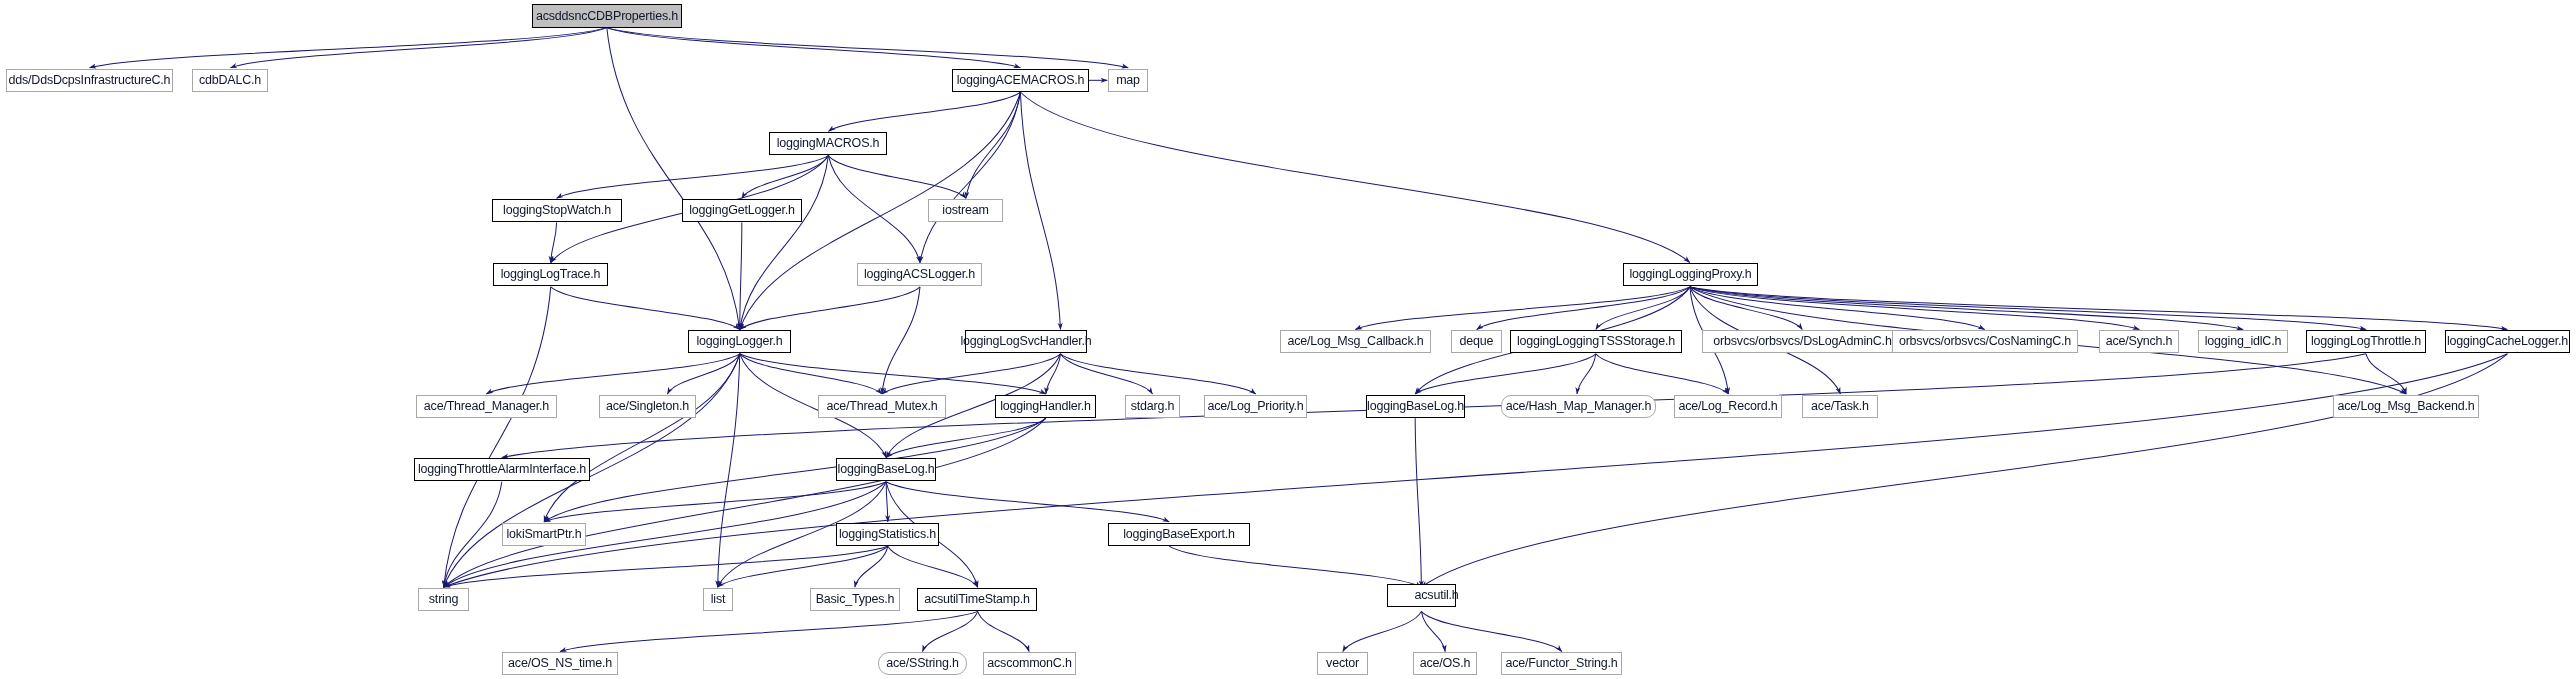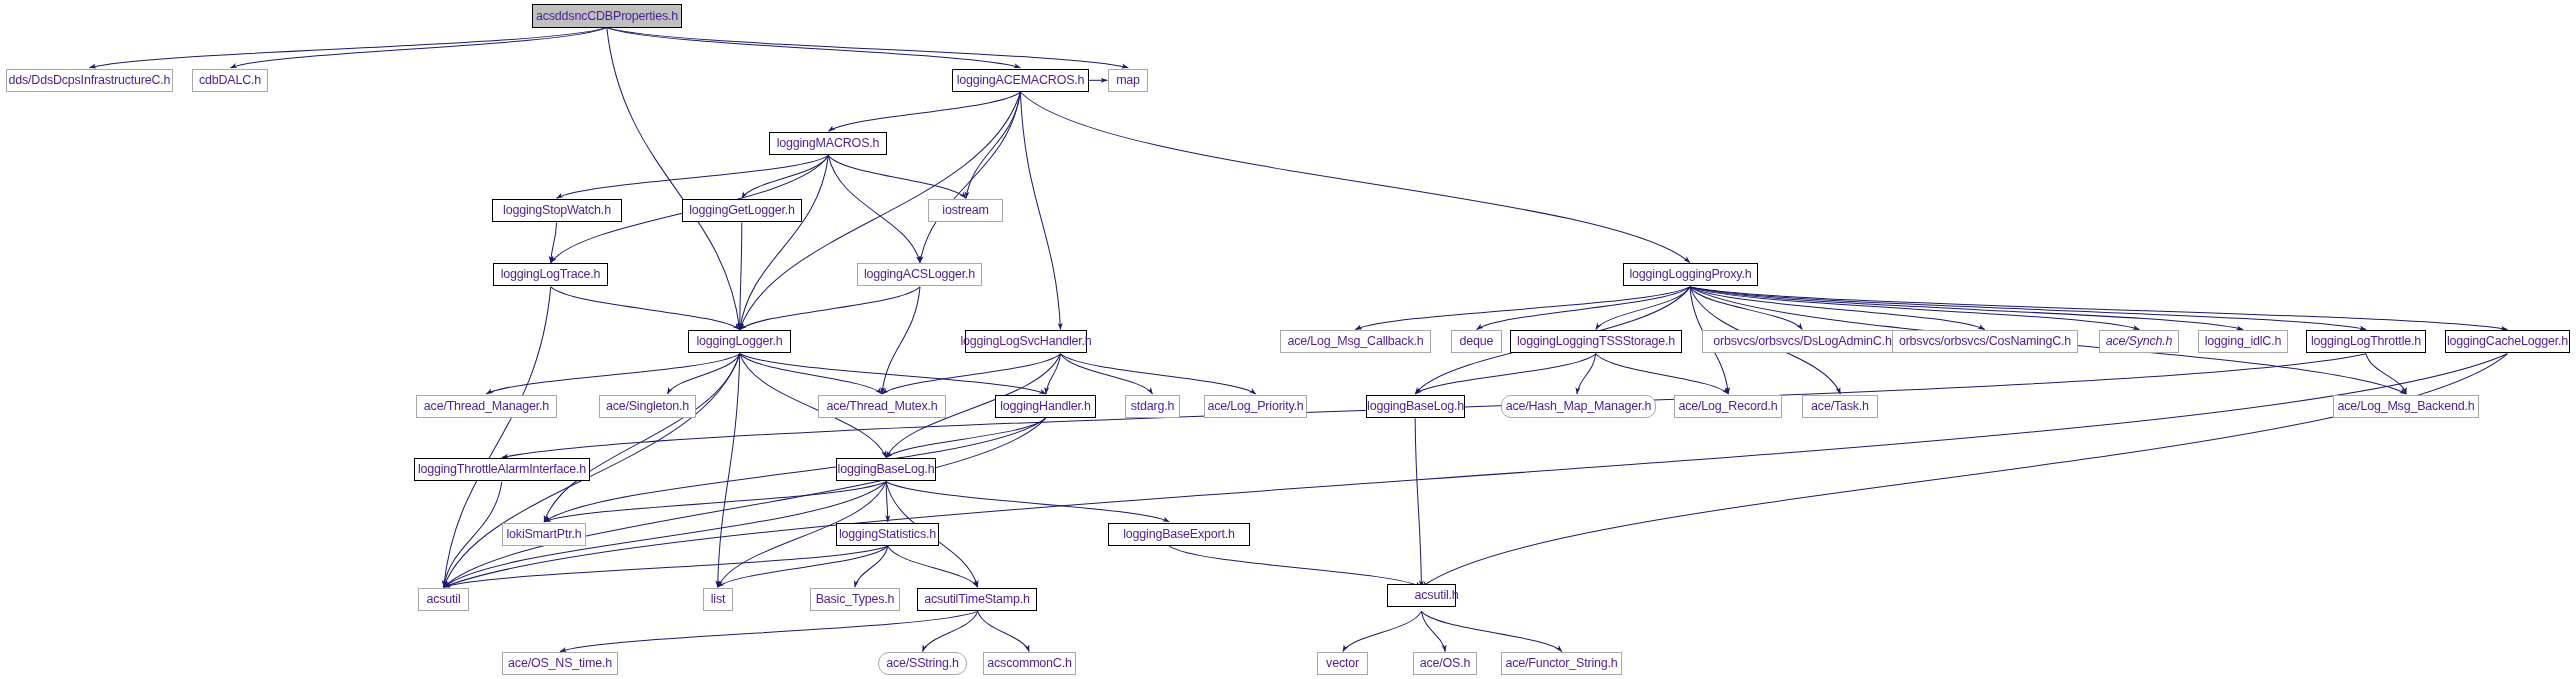--- a/index.html
+++ b/index.html
@@ -14,21 +14,21 @@
   #edges{position:absolute;left:0;top:0;width:2576px;height:680px;}
   .node{
     position:absolute;
     box-sizing:border-box;
     display:flex;
     align-items:center;
     justify-content:center;
     height:23.4px;
     background:#ffffff;
     border:0.8px solid #a8a8a8;
-    color:#4c1d95;
+    color:#0f172a;
     font-size:12.5px;
     line-height:1;
     white-space:nowrap;
     letter-spacing:-0.2px;
     padding:0 5.9px;
   }
   .node.bold{border:1.7px solid #000000;}
   .node.root{background:#bfbfbf;border:0.8px solid #000000;}
 </style>
 </head>
@@ -136,41 +136,41 @@
       <div class="node bold" style="left: 493px; top: 263px; width: 115px;">loggingLogTrace.h</div>
       <div class="node" style="left: 857px; top: 263px; width: 125px;">loggingACSLogger.h</div>
       <div class="node bold" style="left: 1623px; top: 263px; width: 135px;">loggingLoggingProxy.h</div>
       <div class="node bold" style="left: 688px; top: 330px; width: 103px;">loggingLogger.h</div>
       <div class="node bold" style="left: 965px; top: 330px; width: 122px;">loggingLogSvcHandler.h</div>
       <div class="node" style="left: 1280px; top: 330px; width: 151px;">ace/Log_Msg_Callback.h</div>
       <div class="node" style="left: 1451px; top: 330px; width: 51px;">deque</div>
       <div class="node bold" style="left: 1510px; top: 330px; width: 172px;">loggingLoggingTSSStorage.h</div>
       <div class="node" style="left: 1702px; top: 330px; width: 201px;">orbsvcs/orbsvcs/DsLogAdminC.h</div>
       <div class="node" style="left: 1892px; top: 330px; width: 186px;">orbsvcs/orbsvcs/CosNamingC.h</div>
-      <div class="node" style="left: 2099px; top: 330px; width: 80px; font-style: italic;">ace/Synch.h</div>
+      <div class="node" style="left: 2099px; top: 330px; width: 80px;">ace/Synch.h</div>
       <div class="node" style="left: 2198px; top: 330px; width: 90px;">logging_idlC.h</div>
       <div class="node bold" style="left: 2306px; top: 330px; width: 120px;">loggingLogThrottle.h</div>
       <div class="node bold" style="left: 2445px; top: 330px; width: 125px;">loggingCacheLogger.h</div>
       <div class="node" style="left: 416px; top: 395px; width: 141px;">ace/Thread_Manager.h</div>
       <div class="node" style="left: 599px; top: 395px; width: 97px;">ace/Singleton.h</div>
       <div class="node" style="left: 818px; top: 395px; width: 128px;">ace/Thread_Mutex.h</div>
       <div class="node bold" style="left: 995px; top: 395px; width: 101px;">loggingHandler.h</div>
       <div class="node" style="left: 1125px; top: 395px; width: 55px;">stdarg.h</div>
       <div class="node" style="left: 1204px; top: 395px; width: 103px;">ace/Log_Priority.h</div>
       <div class="node bold" style="left: 1366px; top: 395px; width: 99px;">loggingBaseLog.h</div>
       <div class="node" style="left: 1501px; top: 395px; width: 155px; border-radius: 10px;">ace/Hash_Map_Manager.h</div>
       <div class="node" style="left: 1674px; top: 395px; width: 108px;">ace/Log_Record.h</div>
       <div class="node" style="left: 1802px; top: 395px; width: 76px;">ace/Task.h</div>
       <div class="node" style="left: 2333px; top: 395px; width: 146px;">ace/Log_Msg_Backend.h</div>
       <div class="node bold" style="left: 414px; top: 458px; width: 176px;">loggingThrottleAlarmInterface.h</div>
       <div class="node bold" style="left: 836px; top: 458px; width: 100px;">loggingBaseLog.h</div>
       <div class="node" style="left: 502px; top: 523px; width: 84px;">lokiSmartPtr.h</div>
       <div class="node bold" style="left: 836px; top: 523px; width: 103px; text-align: center;">loggingStatistics.h</div>
       <div class="node bold" style="left: 1108px; top: 523px; width: 142px;">loggingBaseExport.h</div>
-      <div class="node" style="left: 418px; top: 588px; width: 51px;">acsutil</div>
+      <div class="node" style="left: 418px; top: 588px; width: 51px;">string</div>
       <div class="node" style="left: 703px; top: 588px; width: 30px;">list</div>
       <div class="node" style="left: 810px; top: 588px; width: 90px;">Basic_Types.h</div>
       <div class="node bold" style="left: 917px; top: 588px; width: 120px;">acsutilTimeStamp.h</div>
       <div class="node bold" style="left: 1387px; top: 584px; width: 69px; padding-left: 36px;">acsutil.h</div>
       <div class="node" style="left: 502px; top: 652px; width: 116px;">ace/OS_NS_time.h</div>
       <div class="node" style="left: 878px; top: 652px; width: 89px; border-radius: 11px;">ace/SString.h</div>
       <div class="node" style="left: 983px; top: 652px; width: 93px;">acscommonC.h</div>
       <div class="node" style="left: 1317px; top: 652px; width: 51px;">vector</div>
       <div class="node" style="left: 1413px; top: 652px; width: 64px;">ace/OS.h</div>
       <div class="node" style="left: 1501px; top: 652px; width: 121px;">ace/Functor_String.h</div>

